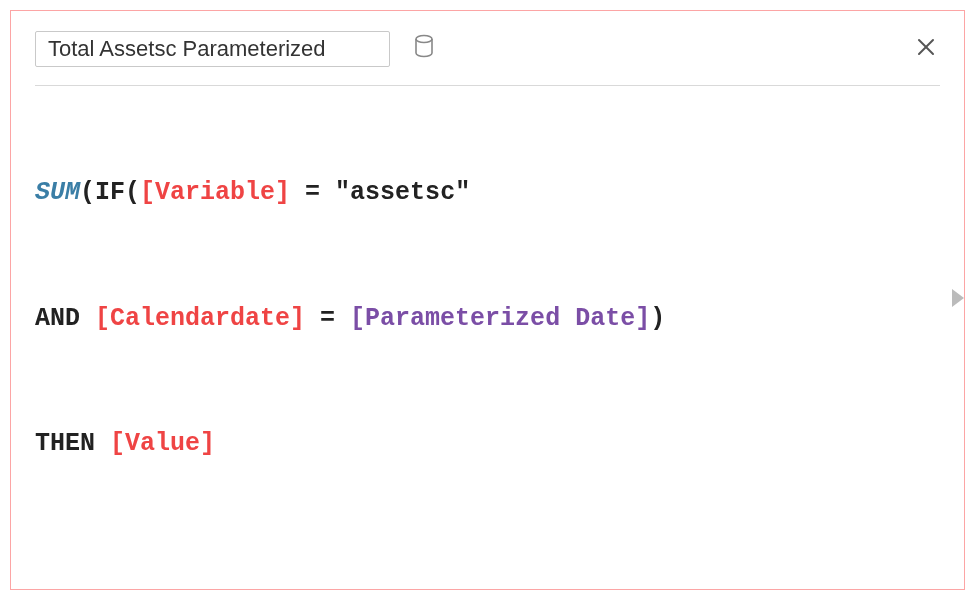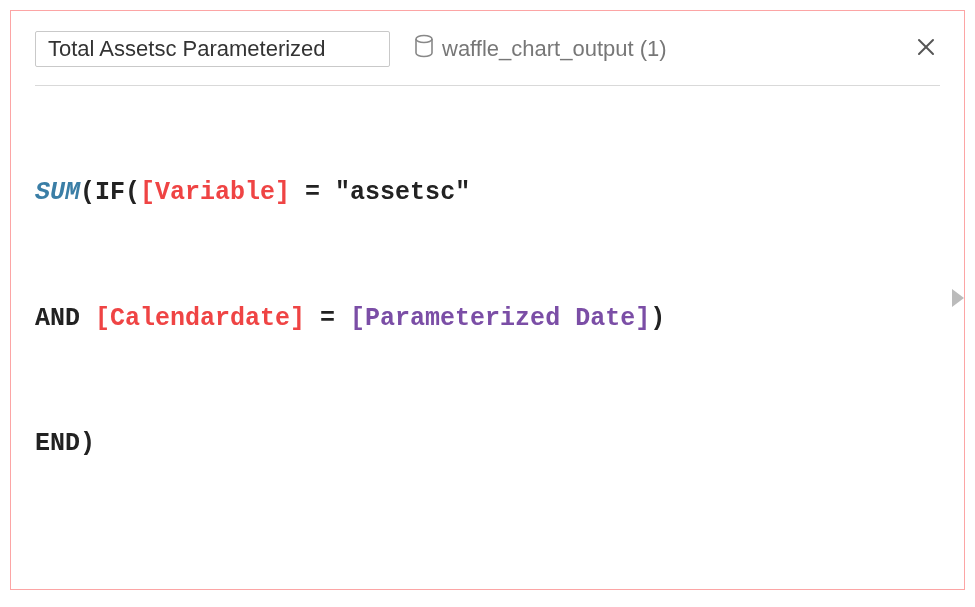--- a/index.html
+++ b/index.html
@@ -88,38 +88,37 @@
 
   <div class="header">
     <input class="name-input" type="text" value="Total Assetsc Parameterized" style="">
     <div class="datasource">
       <span>
         <svg viewBox="0 0 20 24" fill="none" stroke="#888" stroke-width="1.6">
           <ellipse cx="10" cy="5" rx="8" ry="3.5"></ellipse>
           <path d="M2 5 V19 a8 3.5 0 0 0 16 0 V5"></path>
         </svg>
       </span>
-      <span>waffle_chart_output (1)</span>
     </div>
     <div class="close-btn">
       <span>
         <svg viewBox="0 0 20 20" stroke="#555" stroke-width="2" stroke-linecap="round">
           <line x1="3" y1="3" x2="17" y2="17"></line>
           <line x1="17" y1="3" x2="3" y2="17"></line>
         </svg>
       </span>
     </div>
   </div>
 
   <div class="divider"></div>
 
   <div class="editor">
     <div class="row"><span class="tok-fn">SUM</span><span class="tok-kw">(</span><span class="tok-kw">IF</span><span class="tok-kw">(</span><span class="tok-field">[Variable]</span><span class="tok-kw"> = </span><span class="tok-str">"assetsc"</span></div>
     <div class="row"><span class="tok-kw">AND</span> <span class="tok-field">[Calendardate]</span><span class="tok-kw"> = </span><span class="tok-param">[Parameterized Date]</span><span class="tok-kw">)</span></div>
-    <div class="row"><span class="tok-kw">END</span><span class="tok-kw">)</span></div>
+    <div class="row"><span class="tok-kw">THEN</span> <span class="tok-field">[Value]</span></div>
   </div>
 
   <div class="expand-handle">
     <span>
       <svg viewBox="0 0 16 22">
           <polygon points="2,2 14,11 2,20" fill="#bbb"></polygon>
         </svg>
     </span>
   </div>
 

